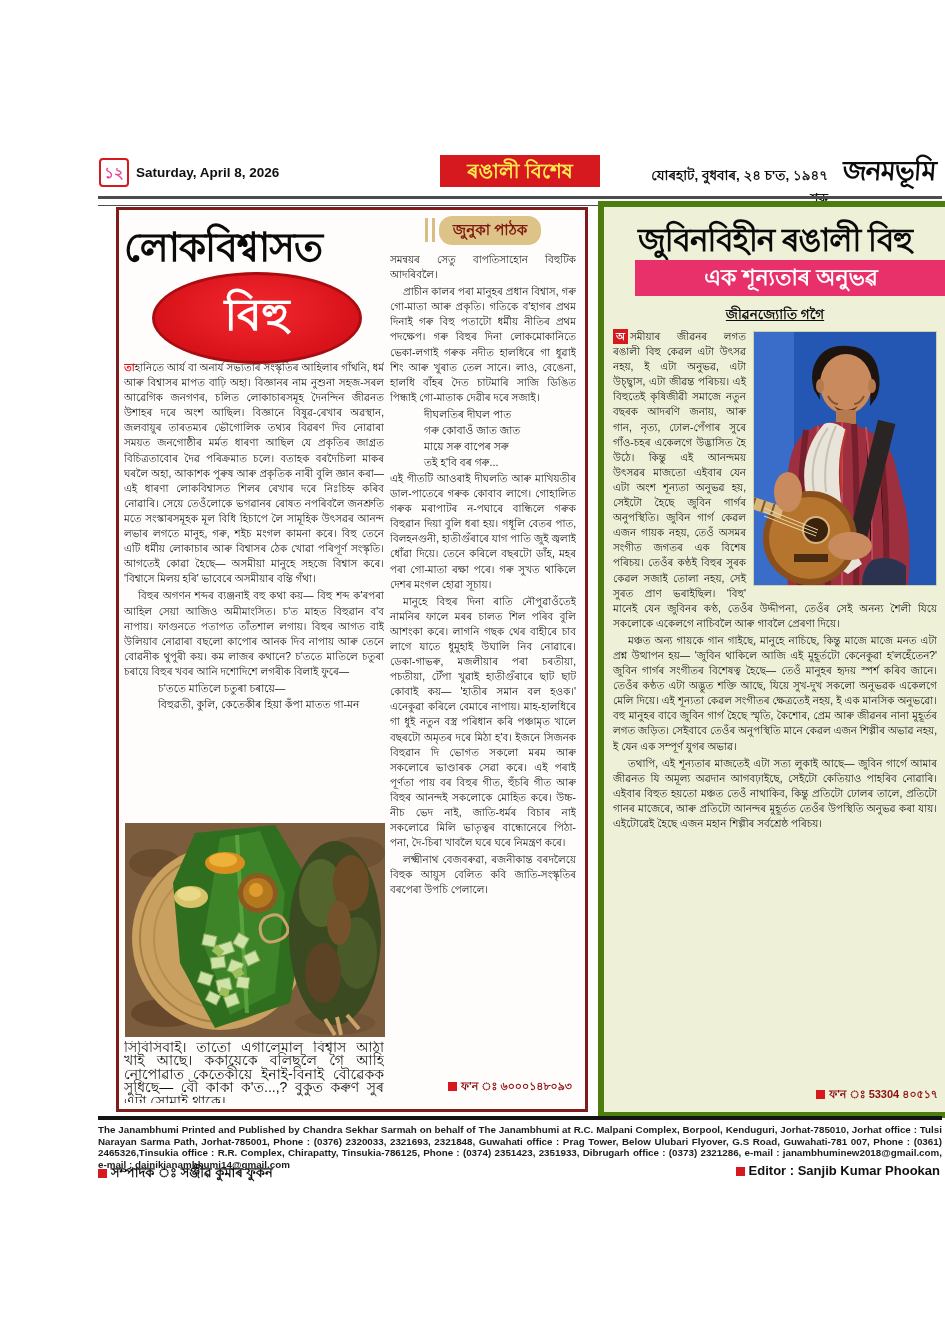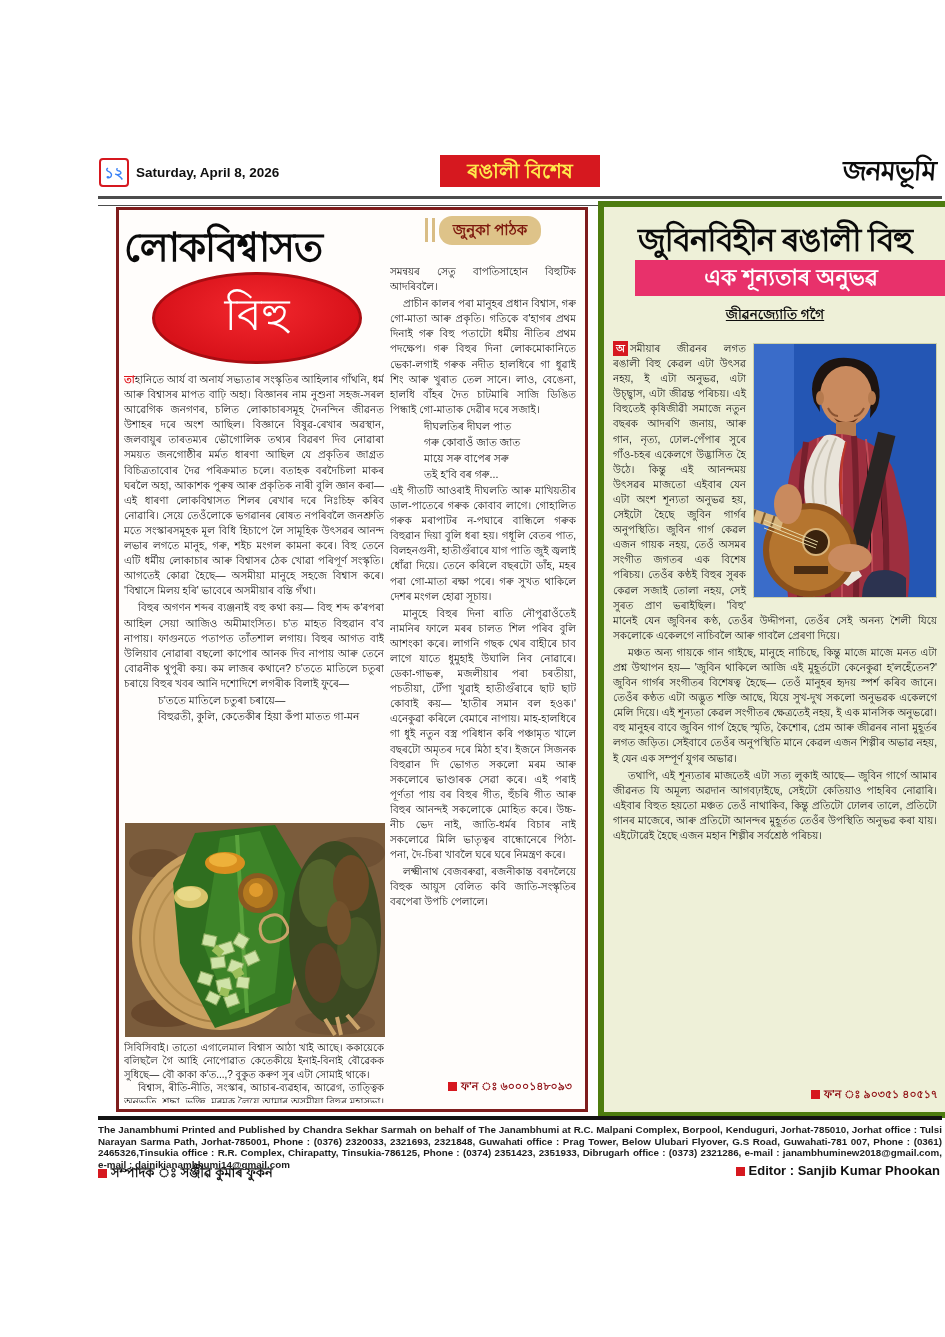--- a/index.html
+++ b/index.html
@@ -1,51 +1,51 @@
 <!DOCTYPE html>
 <html><head>
 <meta charset="utf-8">
 <style>
   html,body{margin:0;padding:0;background:#e9e9e6;}
   .sheet{position:relative;width:945px;height:1337px;background:#ffffff;margin:0 auto;
          font-family:"Liberation Sans","DejaVu Sans",sans-serif;color:#111;overflow:hidden;}
   
   .hdr{position:absolute;left:98px;top:152px;width:844px;height:44px;}
   .pgnum{position:absolute;left:1px;top:6px;width:26px;height:25px;border:2px solid #d6181f;
-         border-radius:4px;color:#3b82f6;font-weight:bold;font-size:15px;line-height:25px;
+         border-radius:4px;color:#ec4899;font-weight:bold;font-size:15px;line-height:25px;
          text-align:center;background:#fff;}
   .dateen{position:absolute;left:38px;top:13px;font-size:13.5px;font-weight:bold;color:#101010;}
   .secban{position:absolute;left:342px;top:3px;width:160px;height:32px;background:#d6181f;
           color:#ffe94c;font-weight:bold;font-size:20px;text-align:center;line-height:32px;}
   .dateas{position:absolute;left:540px;top:13px;width:190px;font-size:13.5px;font-weight:bold;
           text-align:right;color:#101010;}
   .mast{position:absolute;left:738px;top:-2px;width:106px;font-size:27px;font-weight:800;
         transform:skewX(-4deg);letter-spacing:-1px;color:#0c0c0c;text-align:center;}
   .rule2{position:absolute;left:98px;top:196px;width:844px;height:6px;
          border-top:3px solid #4c4c4c;border-bottom:1px solid #4c4c4c;}
   
   .lbox{position:absolute;left:116px;top:207px;width:466px;height:899px;border:3px solid #7f1d1d;
         background:#fffdfb;overflow:hidden;}
   .col1{position:absolute;left:5px;top:0;width:260px;height:893px;}
   .l-head{position:absolute;left:0;top:6px;width:260px;font-size:40px;font-weight:800;
           letter-spacing:-1px;white-space:nowrap;transform:scaleX(.97);transform-origin:left;
           color:#0a0a0a;}
   .l-oval{position:absolute;left:28px;top:62px;width:204px;height:86px;border-radius:50%;
           background:radial-gradient(ellipse at 50% 40%, #f3282e 0%, #d8121a 70%);
-          border:3px solid #a80d12;color:#fff;font-weight:400;font-size:44px;
+          border:3px solid #a80d12;color:#fff;font-weight:700;font-size:44px;
           display:flex;align-items:center;justify-content:center;}
-  .body-txt{font-size:10.3px;line-height:15.1px;text-align:justify;color:#161616;margin-top:12px;}
+  .body-txt{font-size:10.3px;line-height:15.1px;text-align:justify;color:#161616;}
   .c1txt{position:absolute;left:0;top:150px;width:260px;height:460px;overflow:hidden;}
   .c1txt p{margin:0 0 2px 0;}
   .c1txt p.ind{text-indent:14px;}
   .drop{color:#e0161d;font-weight:800;}
   .verse{margin:1px 0 1px 34px;font-size:10.6px;line-height:15px;}
   .l-photo{position:absolute;left:1px;top:613px;width:260px;height:214px;overflow:hidden;}
   .c1bot{position:absolute;left:0;top:831px;width:260px;height:62px;overflow:hidden;
-         font-size:10px;line-height:13.4px;text-align:justify;}
+         font-size:14px;line-height:13.4px;text-align:justify;}
   .c1bot p{margin:0;}
   .c1bot p.ind{text-indent:14px;}
   .col2{position:absolute;left:271px;top:0;width:186px;height:893px;}
   .byline-box{position:absolute;left:0;top:6px;width:186px;height:28px;display:flex;
               align-items:center;justify-content:center;gap:4px;}
   .bar{width:3px;height:24px;background:#d9bd85;}
   .jbox{background:#dec389;color:#7d180d;font-weight:800;font-size:15px;padding:2px 14px;border-radius:13px;}
   .c2txt{position:absolute;left:0;top:42px;width:186px;height:810px;overflow:hidden;}
   .c2txt p{margin:0 0 2px 0;}
   .c2txt p.ind{text-indent:13px;}
@@ -78,20 +78,21 @@
 </style>
 </head>
 <body>
 
 <div class="sheet">
 
   <div class="hdr">
     <div class="pgnum">১২</div>
     <div class="dateen">Saturday, April 8, 2026</div>
     <div class="secban">ৰঙালী বিশেষ</div>
+    <div class="dateas">যোৰহাট, বুধবাৰ, ২৪ চ'ত, ১৯৪৭ শক</div>
     <div class="mast">জনমভূমি</div>
   </div>
   <div class="rule2"></div>
 
   <div class="lbox">
 
     <div class="col1">
       <div class="l-head">লোকবিশ্বাসত</div>
       <div class="l-oval">বিহু</div>
 
@@ -241,21 +242,21 @@
           <path d="M118 228 q20 -6 34 6 l0 19 -44 0 q0 -16 10 -25z" fill="#2c3350"></path>
         </svg>
       </div>
 
       <p><span class="dropchip">অ</span><span>সমীয়াৰ জীৱনৰ লগত ৰঙালী বিহু কেৱল এটা উৎসৱ নহয়, ই এটা অনুভৱ, এটা উচ্ছ্বাস, এটা জীৱন্ত পৰিচয়। এই বিহুতেই কৃষিজীৱী সমাজে নতুন বছৰক আদৰণি জনায়, আৰু গান, নৃত্য, ঢোল-পেঁপাৰ সুৰে গাঁও-চহৰ একেলগে উদ্ভাসিত হৈ উঠে। কিন্তু এই আনন্দময় উৎসৱৰ মাজতো এইবাৰ যেন এটা অংশ শূন্যতা অনুভৱ হয়, সেইটো হৈছে জুবিন গাৰ্গৰ অনুপস্থিতি। জুবিন গাৰ্গ কেৱল এজন গায়ক নহয়, তেওঁ অসমৰ সংগীত জগতৰ এক বিশেষ পৰিচয়। তেওঁৰ কণ্ঠই বিহুৰ সুৰক কেৱল সজাই তোলা নহয়, সেই সুৰত প্ৰাণ ভৰাইছিল। 'বিহু' মানেই যেন জুবিনৰ কণ্ঠ, তেওঁৰ উদ্দীপনা, তেওঁৰ সেই অনন্য শৈলী যিয়ে সকলোকে একেলগে নাচিবলৈ আৰু গাবলৈ প্ৰেৰণা দিয়ে।</span></p>
       <p class="ind">মঞ্চত অন্য গায়কে গান গাইছে, মানুহে নাচিছে, কিন্তু মাজে মাজে মনত এটা প্ৰশ্ন উত্থাপন হয়— 'জুবিন থাকিলে আজি এই মুহূৰ্তটো কেনেকুৱা হ'লহেঁতেন?' জুবিন গাৰ্গৰ সংগীতৰ বিশেষত্ব হৈছে— তেওঁ মানুহৰ হৃদয় স্পৰ্শ কৰিব জানে। তেওঁৰ কণ্ঠত এটা অদ্ভুত শক্তি আছে, যিয়ে সুখ-দুখ সকলো অনুভৱক একেলগে মেলি দিয়ে। এই শূন্যতা কেৱল সংগীতৰ ক্ষেত্ৰতেই নহয়, ই এক মানসিক অনুভৱো। বহু মানুহৰ বাবে জুবিন গাৰ্গ হৈছে স্মৃতি, কৈশোৰ, প্ৰেম আৰু জীৱনৰ নানা মুহূৰ্তৰ লগত জড়িত। সেইবাবে তেওঁৰ অনুপস্থিতি মানে কেৱল এজন শিল্পীৰ অভাৱ নহয়, ই যেন এক সম্পূৰ্ণ যুগৰ অভাৱ।</p>
       <p class="ind">তথাপি, এই শূন্যতাৰ মাজতেই এটা সত্য লুকাই আছে— জুবিন গাৰ্গে আমাৰ জীৱনত যি অমূল্য অৱদান আগবঢ়াইছে, সেইটো কেতিয়াও পাহৰিব নোৱাৰি। এইবাৰ বিহুত হয়তো মঞ্চত তেওঁ নাথাকিব, কিন্তু প্ৰতিটো ঢোলৰ তালে, প্ৰতিটো গানৰ মাজেৰে, আৰু প্ৰতিটো আনন্দৰ মুহূৰ্তত তেওঁৰ উপস্থিতি অনুভৱ কৰা যায়। এইটোৱেই হৈছে এজন মহান শিল্পীৰ সৰ্বশ্ৰেষ্ঠ পৰিচয়।</p>
     </div>
 
     <div class="r-phone">
-      <span class="sq"></span><span>ফ'ন ঃ ৯০৩৫১ ৪০৫১৭</span>
+      <span class="sq"></span><span>ফ'ন ঃ 53304 ৪০৫১৭</span>
     </div>
   </div>
 
   <div class="f-rule"></div>
   <div class="imprint">
     <span>The Janambhumi Printed and Published by Chandra Sekhar Sarmah on behalf of The Janambhumi at R.C. Malpani Complex, Borpool, Kenduguri, Jorhat-785010, Jorhat office : Tulsi Narayan Sarma Path, Jorhat-785001, Phone : (0376) 2320033, 2321693, 2321848, Guwahati office : Prag Tower, Below Ulubari Flyover, G.S Road, Guwahati-781 007,</span>
     <span>Phone : (0361) 2465326,Tinsukia office : R.R. Complex, Chirapatty, Tinsukia-786125, Phone : (0374) 2351423, 2351933, Dibrugarh office : (0373) 2321286, e-mail : janambhuminew2018@gmail.com, e-mail : dainikjanambhumi14@gmail.com</span>
   </div>
   <div class="ed-row">
     <div class="ed-as">

